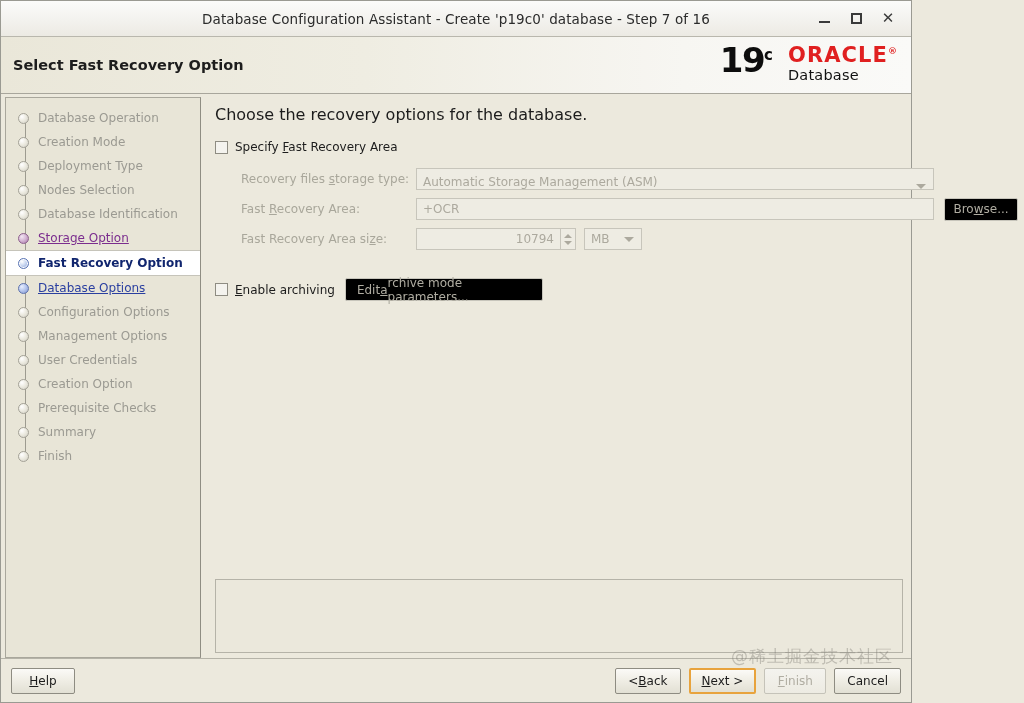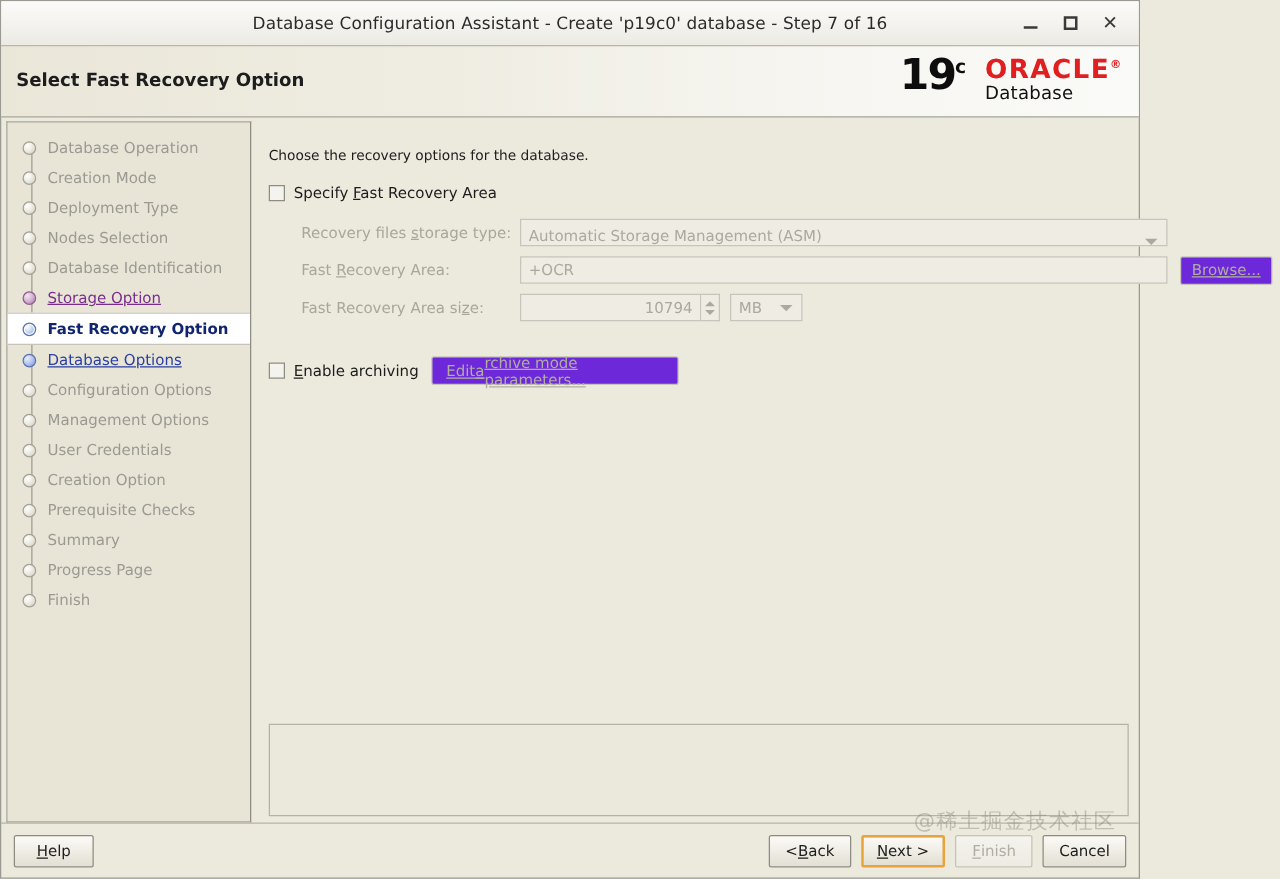--- a/index.html
+++ b/index.html
@@ -242,24 +242,23 @@
     display: flex;
     flex-direction: column;
     padding: 0 0 0 14px;
     box-sizing: border-box;
   }
   .content-main {
     flex: 1 1 auto;
     padding-top: 8px;
   }
   .intro-text {
-    font-size: 11px;
+    font-size: 16px;
     color: #1c1c1c;
     margin-bottom: 16px;
-    margin-top: 13px;
   }
 
   
   .check-row {
     display: flex;
     align-items: center;
     margin-bottom: 10px;
   }
   .cb {
     width: 13px;
@@ -369,29 +368,28 @@
     width: 0; height: 0;
     border-left: 4px solid transparent;
     border-right: 4px solid transparent;
     border-top: 4px solid #aca99e;
   }
 
   .btn-disabled-sm {
     height: 23px;
     border: 1px solid #c7c5bb;
     border-radius: 2px;
-    background: #6d28d9;
+    background: #000000;
     color: #b0ada2;
     font-size: 12px;
     display: inline-flex;
     align-items: center;
     justify-content: center;
     padding: 0 11px;
     box-sizing: border-box;
-    text-decoration: underline;
   }
   .btn-browse { margin-left: 10px; width: 74px; }
   .btn-editarch { margin-left: 10px; width: 198px; }
 
   .archive-row {
     display: flex;
     align-items: center;
     margin-top: 24px;
   }
 
@@ -545,24 +543,20 @@
           <span class="nav-dot"></span>
           <span class="nav-label">Creation Option</span>
           </li>
         <li class="nav-item">
           <span class="nav-dot"></span>
           <span class="nav-label">Prerequisite Checks</span>
           </li>
         <li class="nav-item">
           <span class="nav-dot"></span>
           <span class="nav-label">Summary</span>
-          </li>
-        <li class="nav-item">
-          <span class="nav-dot"></span>
-          <span class="nav-label">Progress Page</span>
           </li>
         <li class="nav-item">
           <span class="nav-dot"></span>
           <span class="nav-label">Finish</span>
           </li>
       </ul>
     </div>
 
     <div class="content">
       <div class="content-main">

